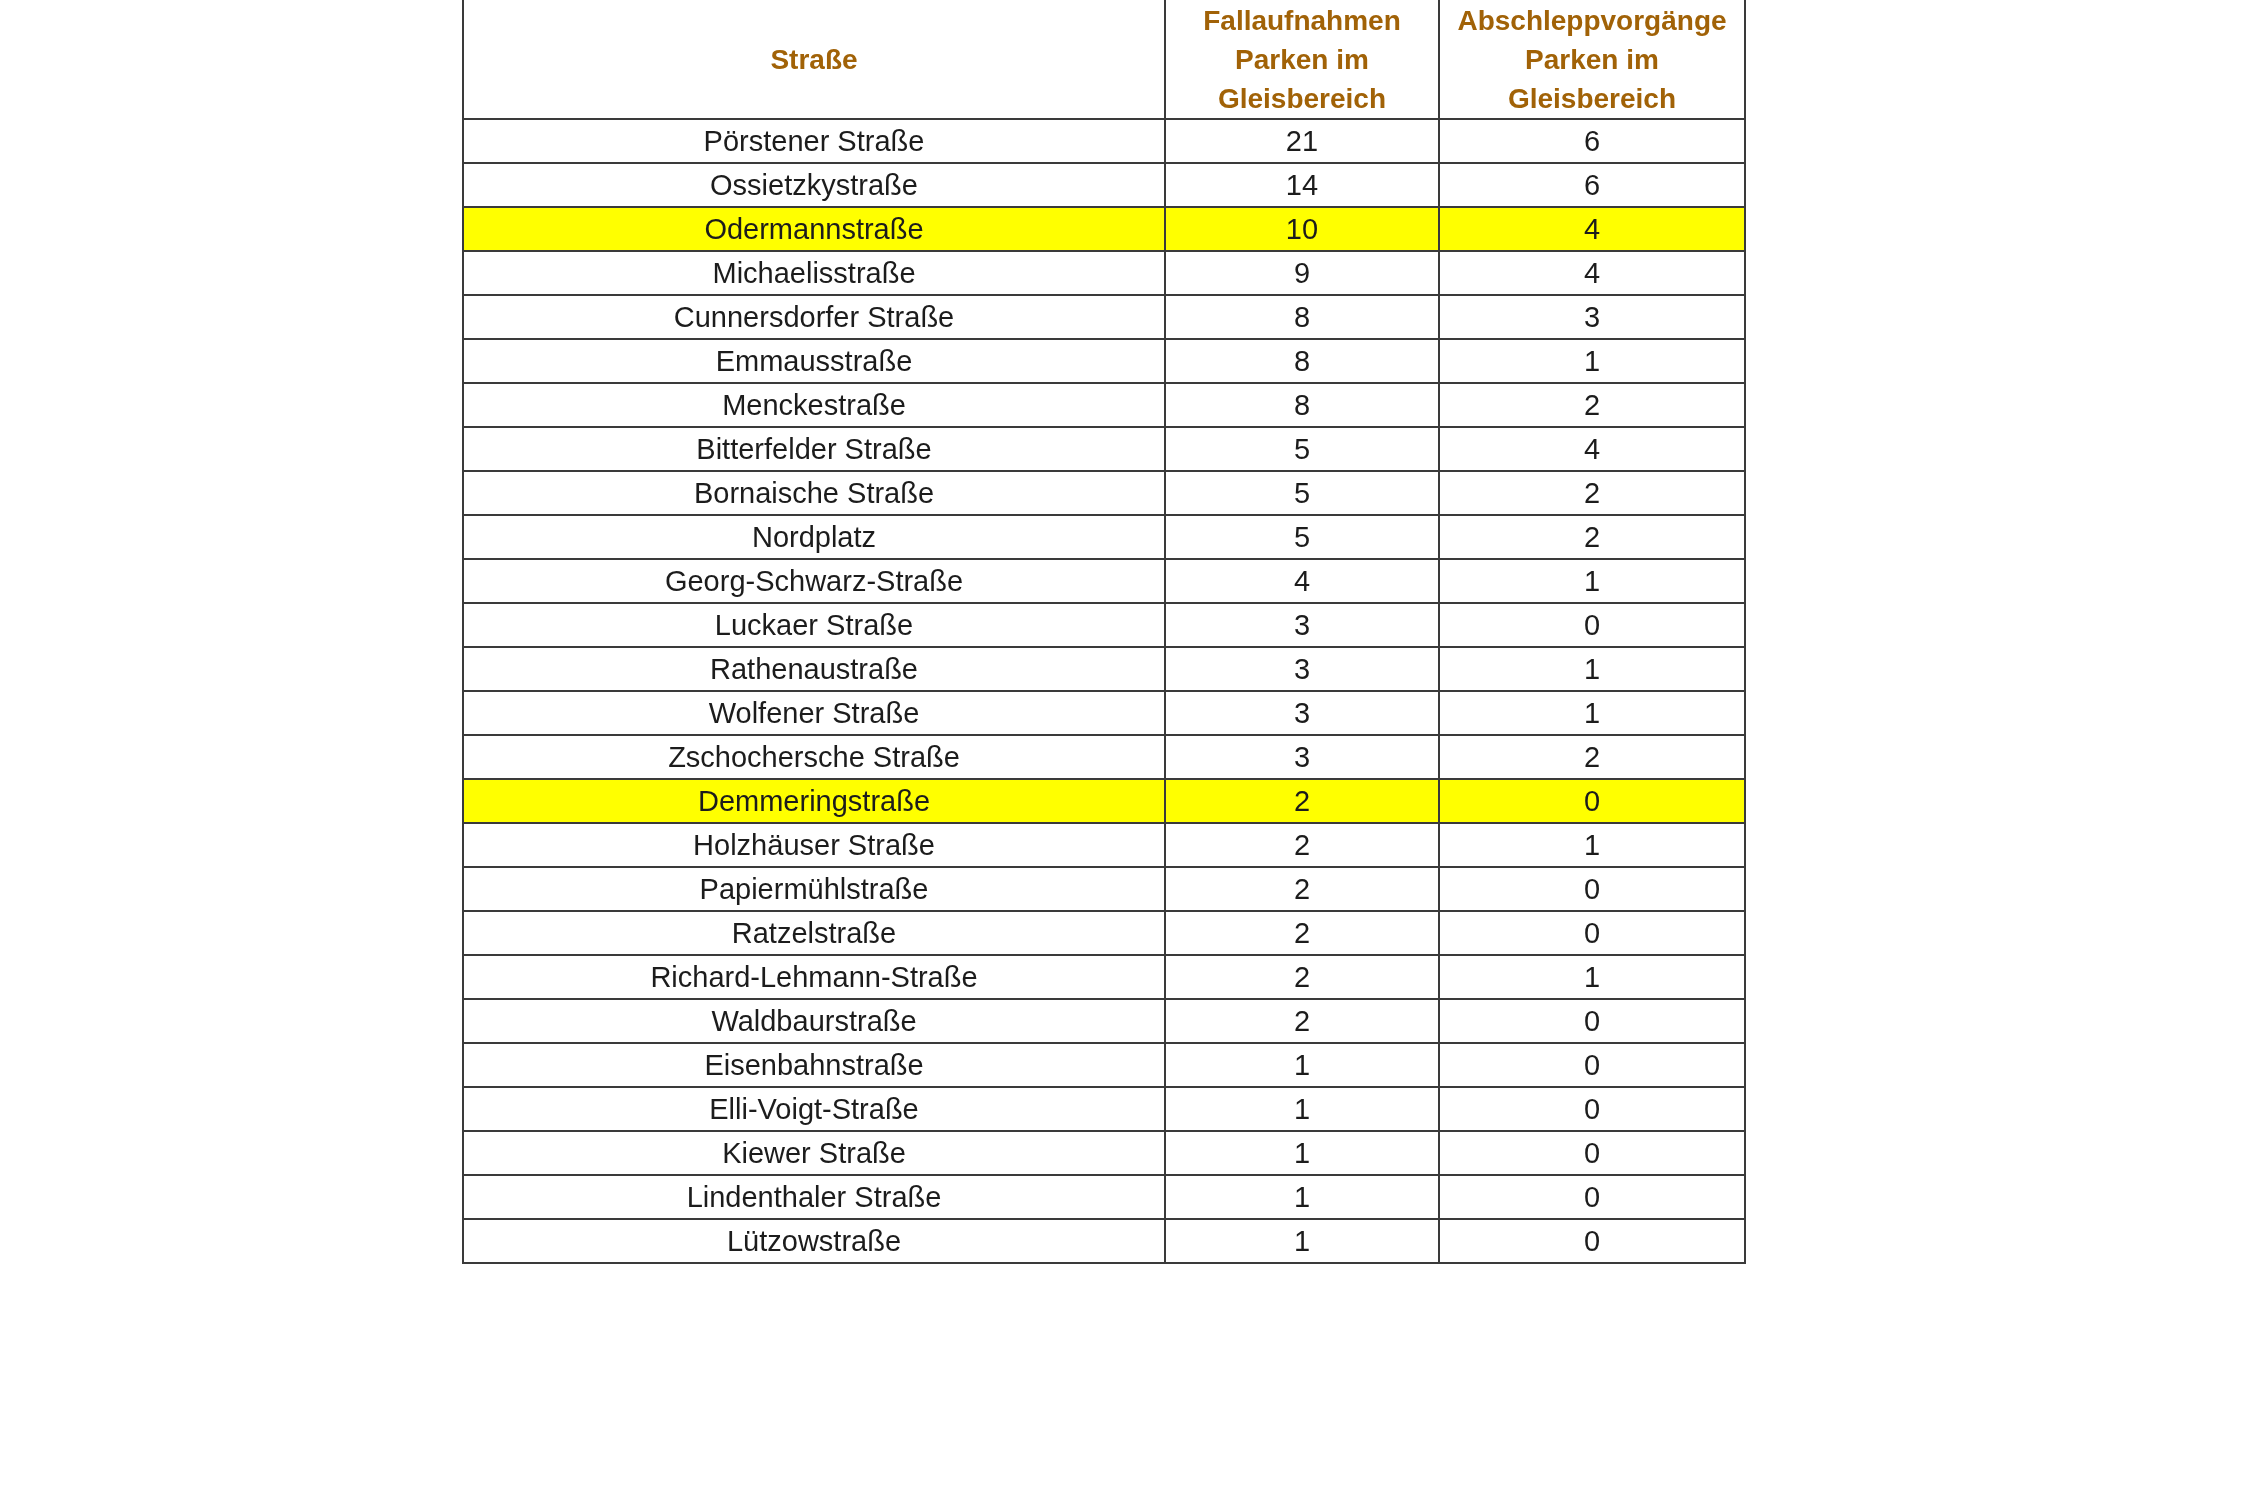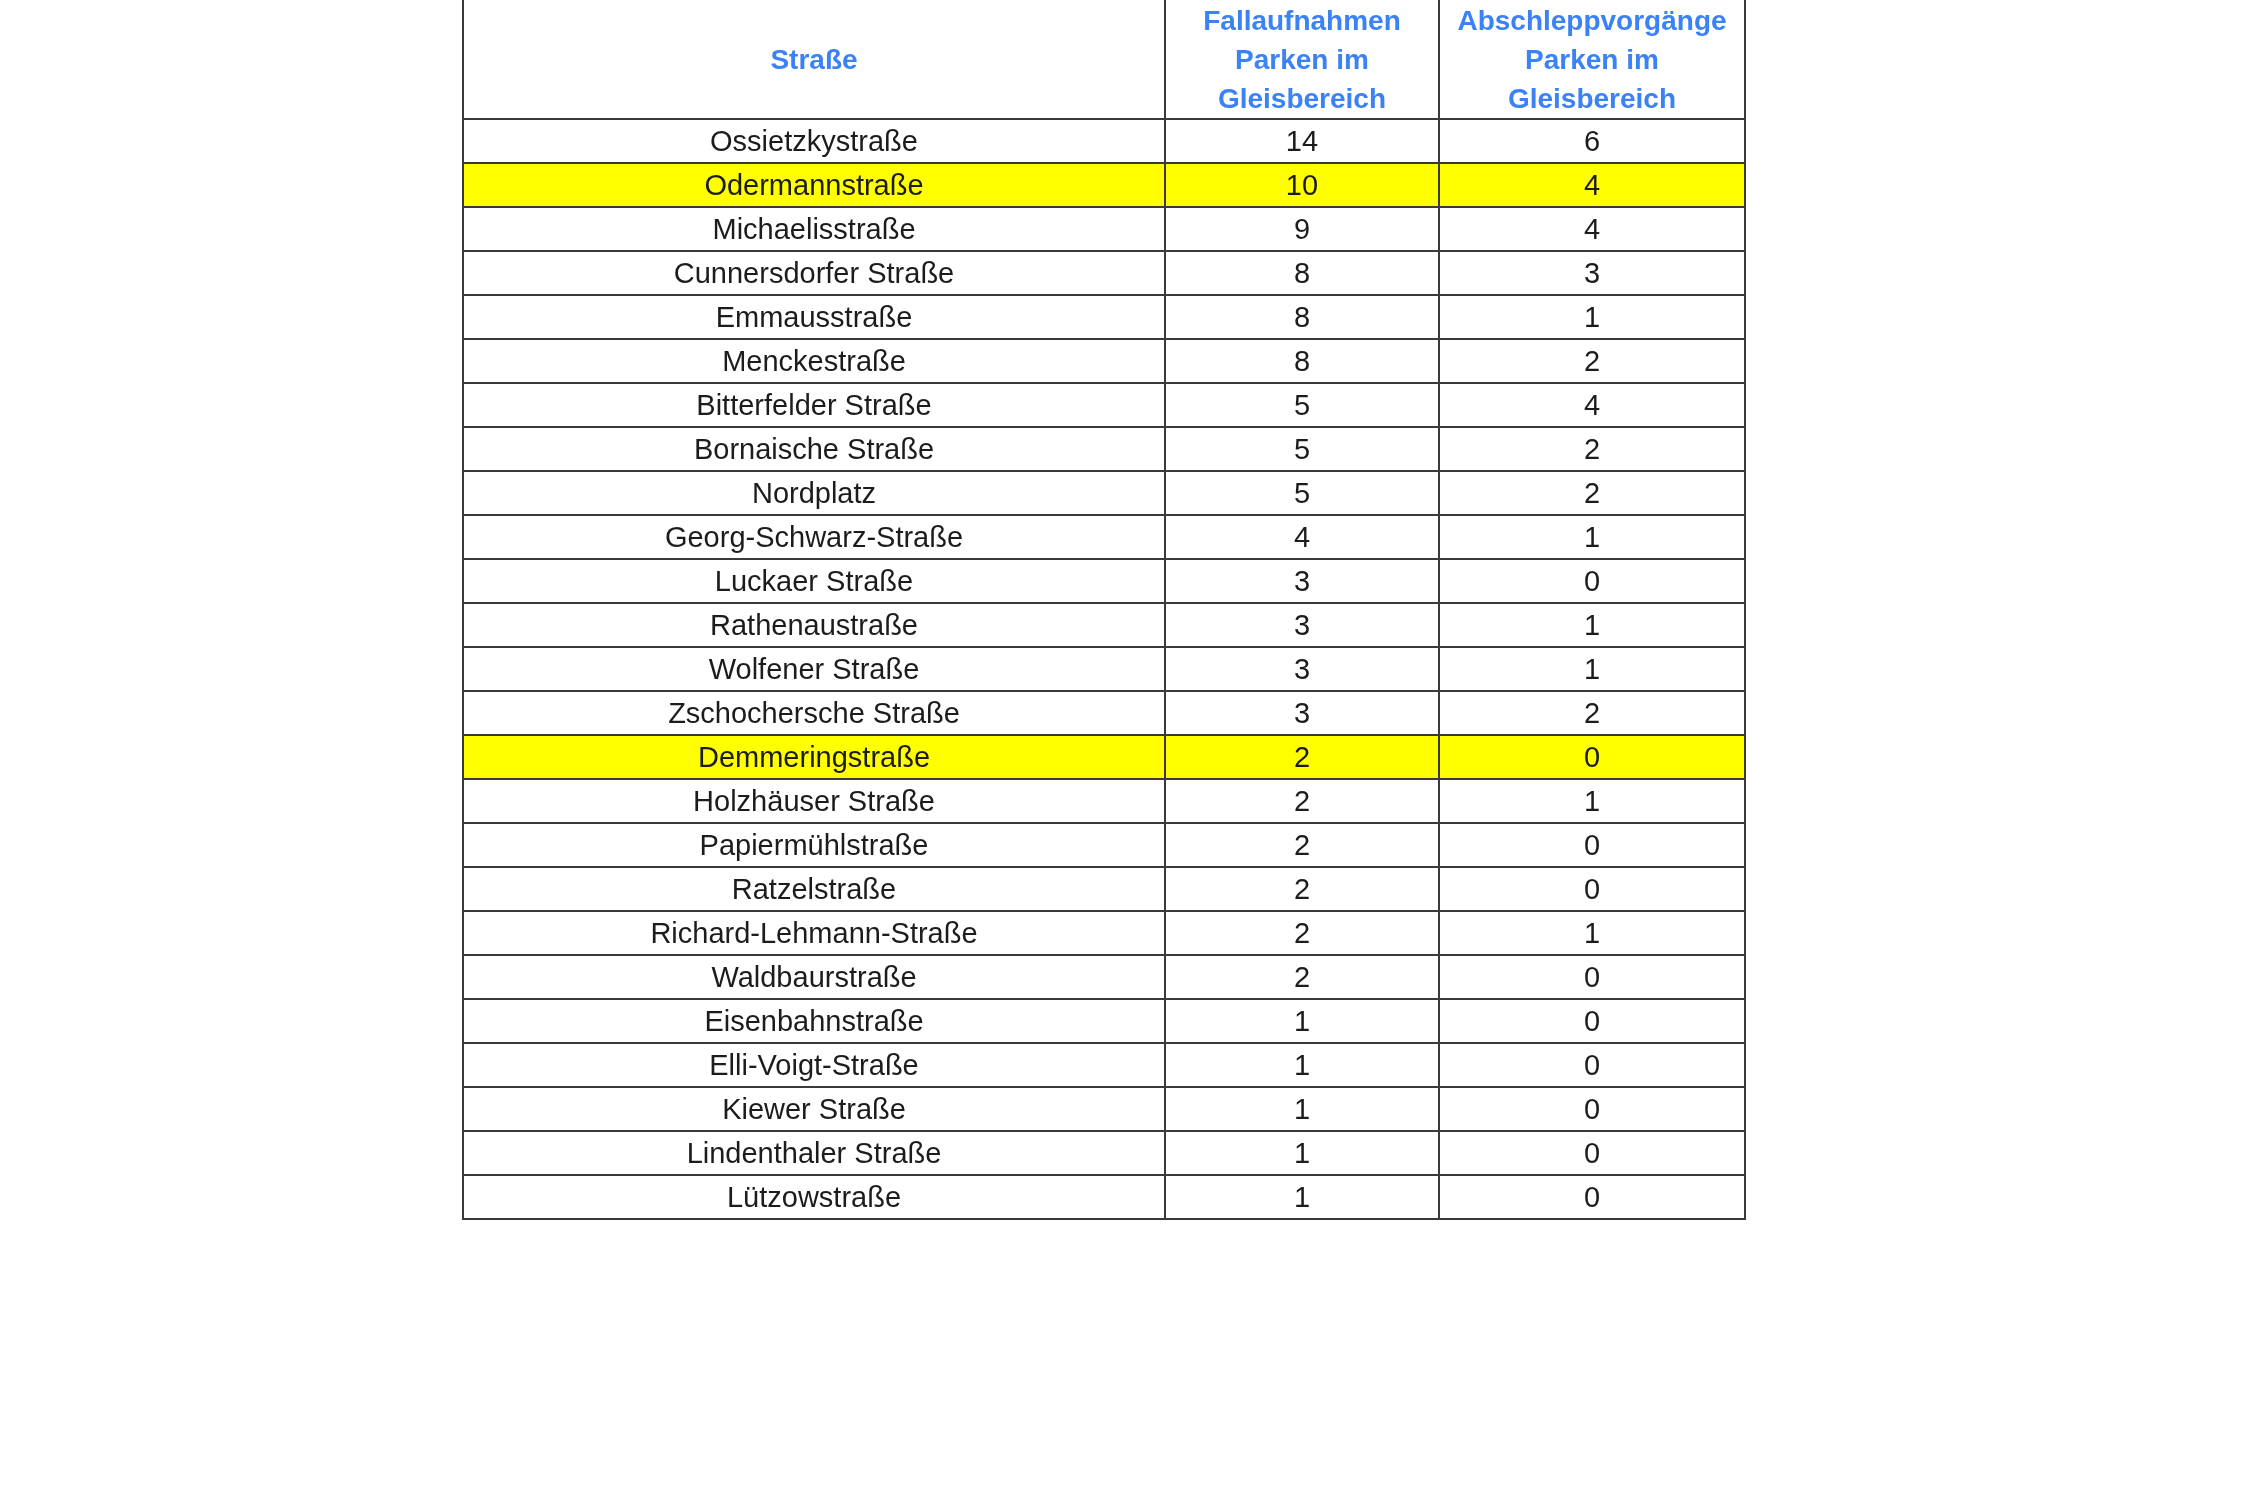--- a/index.html
+++ b/index.html
@@ -33,21 +33,21 @@
     padding: 0;
     overflow: hidden;
   }
   thead th {
     border-top: none;
     height: 118px;
     font-weight: bold;
     font-size: 28px;
     line-height: 39px;
     white-space: pre-line;
-    color: #3b82f6;
+    color: #a16207;
   }
   tbody td {
     height: 42px;
     font-size: 29px;
     line-height: 42px;
   }
   tr.hl td {
     background: #ffff00;
   }
 </style>
@@ -67,20 +67,25 @@
         <th>Fallaufnahmen
 Parken im
 Gleisbereich</th>
         <th>Abschleppvorgänge
 Parken im
 Gleisbereich</th>
       </tr>
     </thead>
     <tbody>
         <tr>
+          <td>Pörstener Straße</td>
+          <td>21</td>
+          <td>6</td>
+        </tr>
+        <tr>
           <td>Ossietzkystraße</td>
           <td>14</td>
           <td>6</td>
         </tr>
         <tr class="hl">
           <td>Odermannstraße</td>
           <td>10</td>
           <td>4</td>
         </tr>
         <tr>

